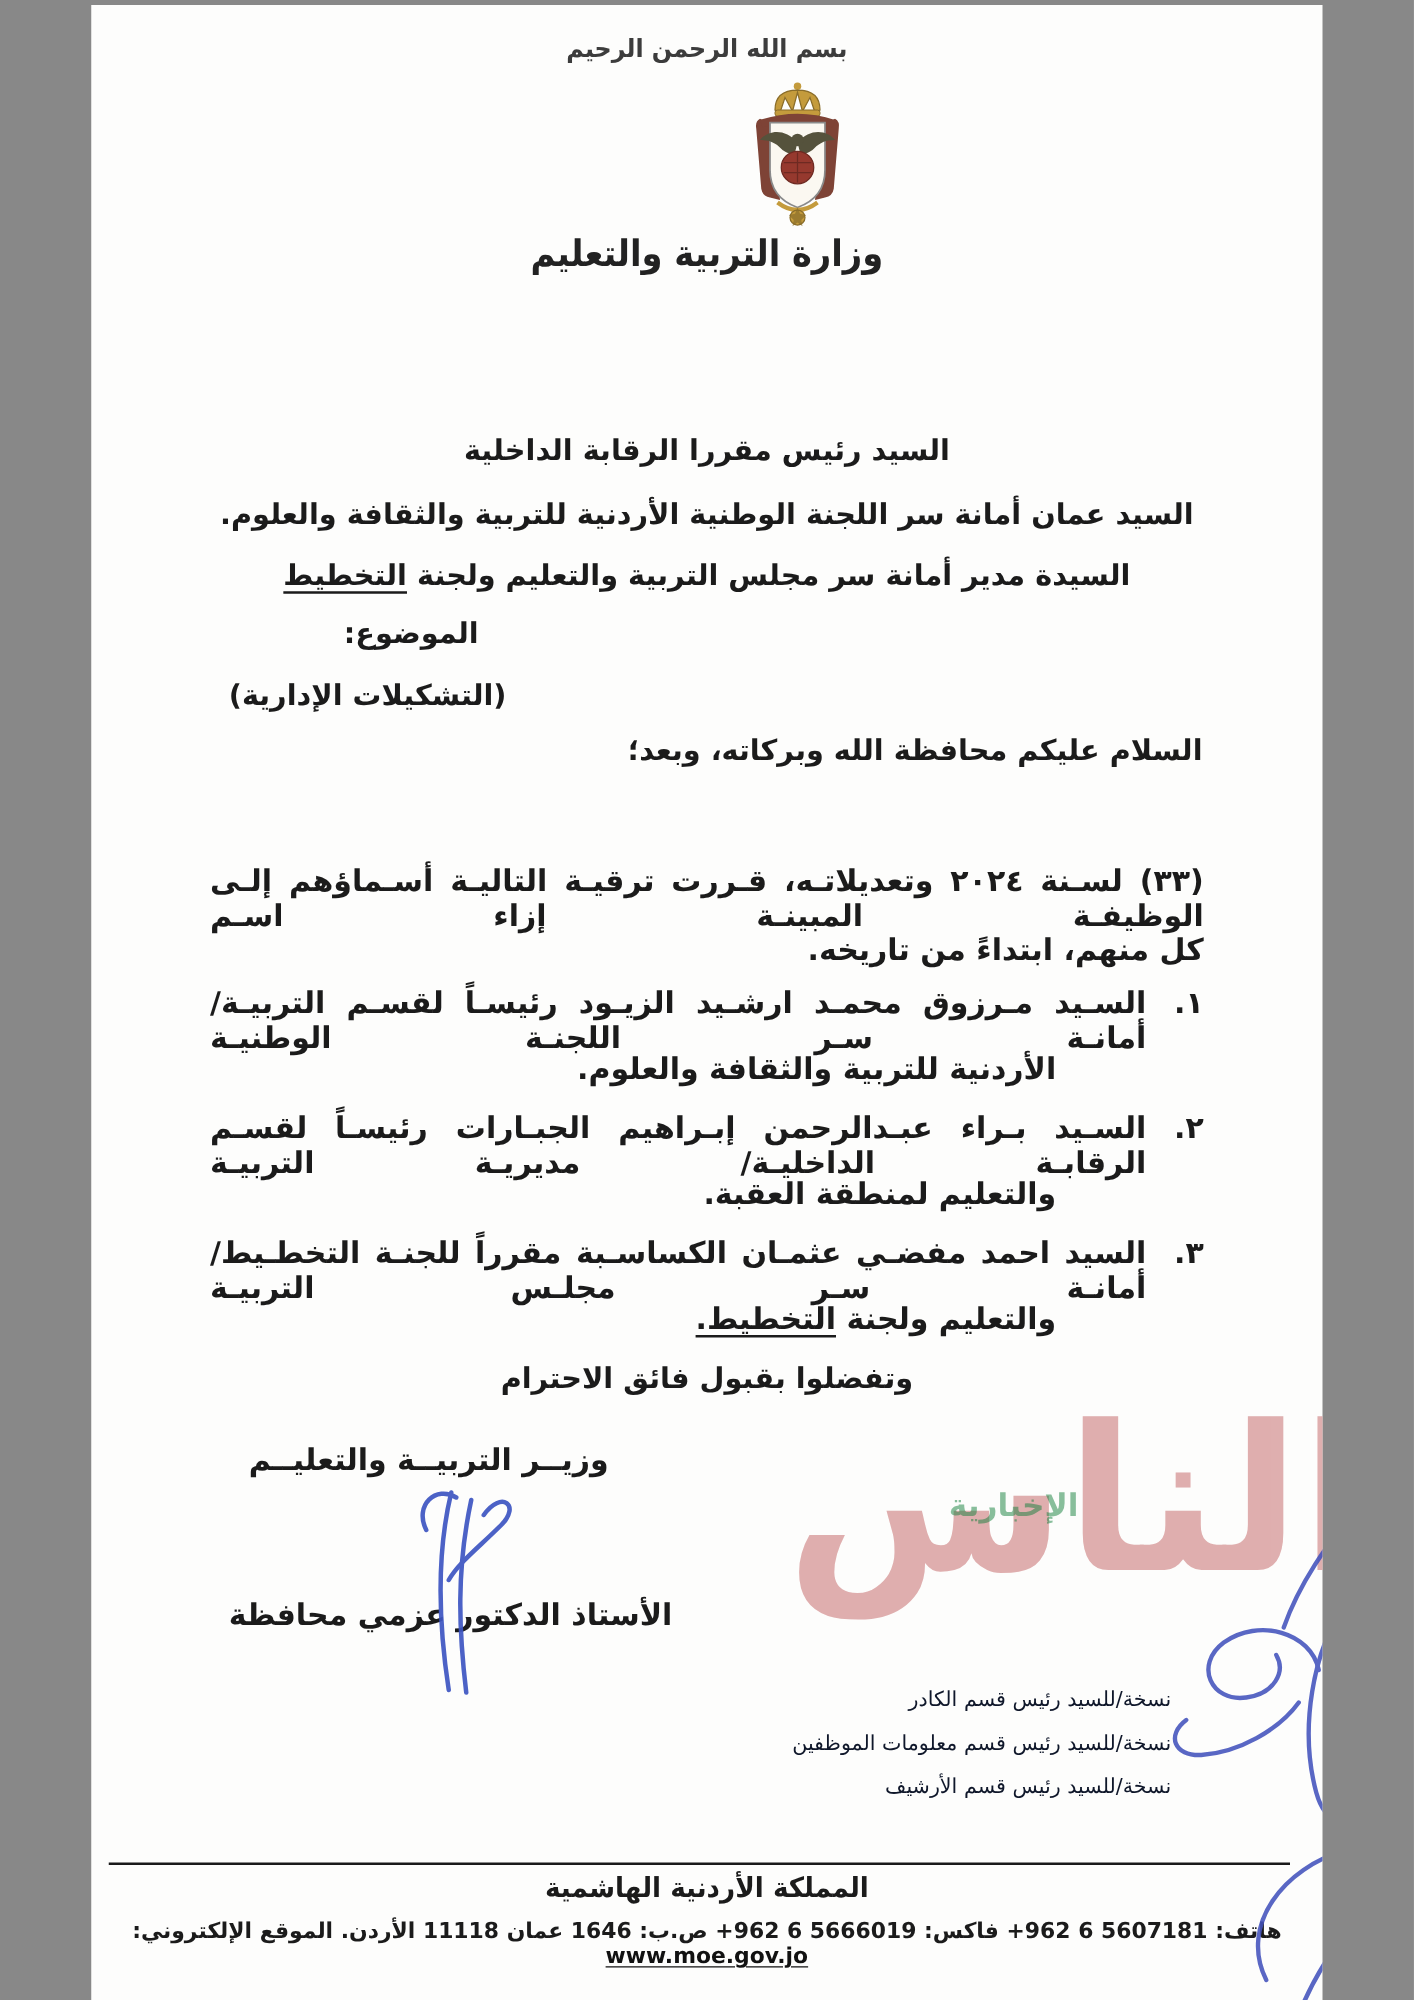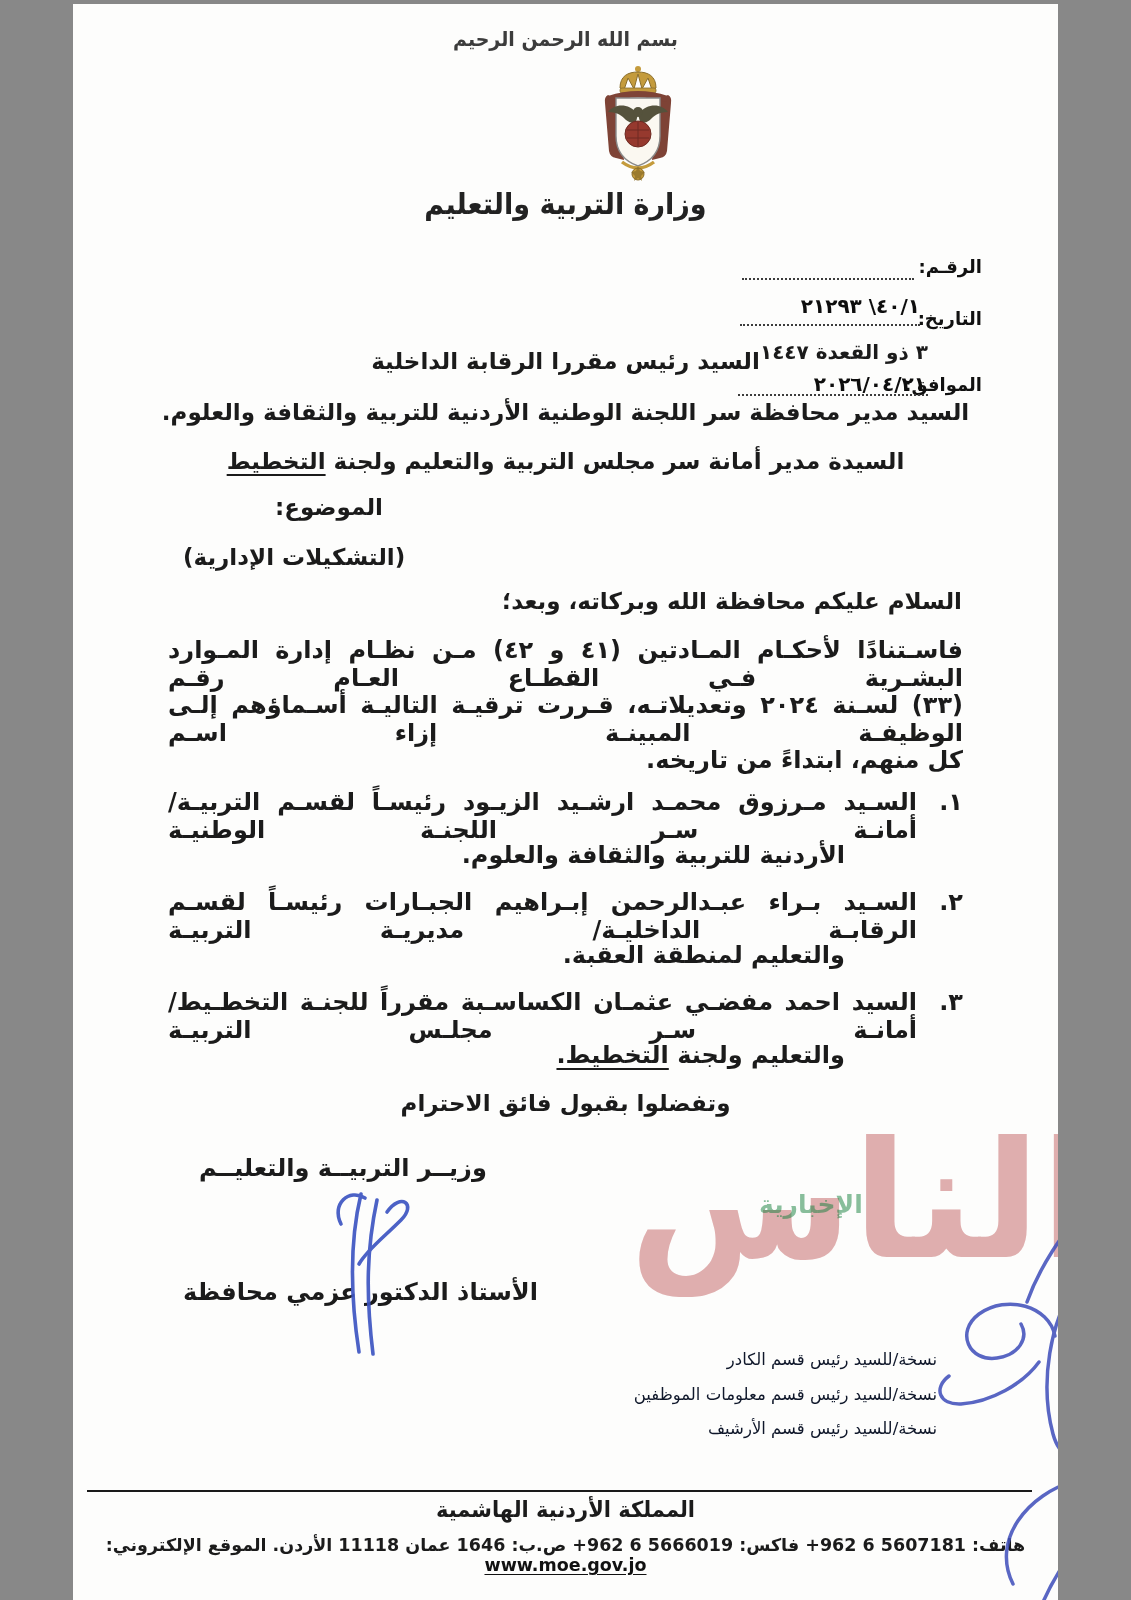--- a/index.html
+++ b/index.html
@@ -91,47 +91,29 @@
     <circle cx="60" cy="50" r="5" fill="#55523c"></circle>
     <circle cx="60" cy="72" r="13" fill="#96392e" stroke="#6e2a22" stroke-width="1"></circle>
     <path d="M49,68 h22 M49,76 h22 M60,60 v24" stroke="#6e2a22" stroke-width="1" fill="none"></path>
     <path d="M44,100 Q60,112 76,100" fill="none" stroke="#c49b3c" stroke-width="3.4"></path>
     <circle cx="60" cy="112" r="6" fill="#c49b3c" stroke="#8a6d2a" stroke-width="1"></circle>
     <path d="M60,104 l2,5 5,1 -4,4 1,5 -4,-3 -4,3 1,-5 -4,-4 5,-1 z" fill="#8a6d2a" opacity="0.7"></path>
   </svg>
 
   <div class="abs ministry">وزارة التربية والتعليم</div>
 
-  <div class="abs ref">
-    <div class="rrow r1">
-      <span class="rlabel">الرقـم:</span>
-      <span class="dots"></span>
-    </div>
-    <div class="rrow r2">
-      <span class="rvalue ltr">٢١٢٩٣ \٤٠/١</span>
-      <span class="rlabel">التاريخ:</span>
-      <span class="dots"></span>
-    </div>
-    <div class="rrow rhijri">٣ ذو القعدة ١٤٤٧</div>
-    <div class="rrow r3">
-      <span class="rlabel">الموافق:</span>
-      <span class="rvalue ltr">٢٠٢٦/٠٤/٢١</span>
-      <span class="dots"></span>
-    </div>
-  </div>
 
   <div class="abs recline rec1">السيد رئيس مقررا الرقابة الداخلية</div>
-  <div class="abs recline rec2">السيد مدير محافظة سر اللجنة الوطنية الأردنية  للتربية والثقافة والعلوم.</div>
+  <div class="abs recline rec2">السيد عمان أمانة سر اللجنة الوطنية الأردنية  للتربية والثقافة والعلوم.</div>
   <div class="abs recline rec3"><span>السيدة مدير أمانة سر مجلس التربية والتعليم ولجنة </span><span class="uline">التخطيط</span></div>
 
   <div class="abs subj-label">الموضوع:</div>
   <div class="abs subj-value">(التشكيلات الإدارية)</div>
 
   <div class="abs salutation">السلام عليكم محافظة الله وبركاته، وبعد؛</div>
-  <div class="abs bline just b1">فاسـتنادًا لأحكـام المـادتين (٤١ و ٤٢) مـن نظـام إدارة المـوارد البشـرية فـي القطـاع العـام رقـم</div>
   <div class="abs bline just b2">(٣٣) لسـنة ٢٠٢٤ وتعديلاتـه، قـررت ترقيـة التاليـة أسـماؤهم إلـى الوظيفـة المبينـة إزاء اسـم</div>
   <div class="abs bline rt b3">كل منهم، ابتداءً من تاريخه.</div>
 
   <div class="abs items">
     <div class="irow i1a">
       <span class="imark">١.</span>
       <div class="ihead">السـيد مـرزوق محمـد ارشـيد الزيـود رئيسـاً لقسـم التربيـة/ أمانـة سـر اللجنـة الوطنيـة</div>
     </div>
     <div class="irow i1b">
       <div class="icont">الأردنية  للتربية والثقافة والعلوم.</div>

